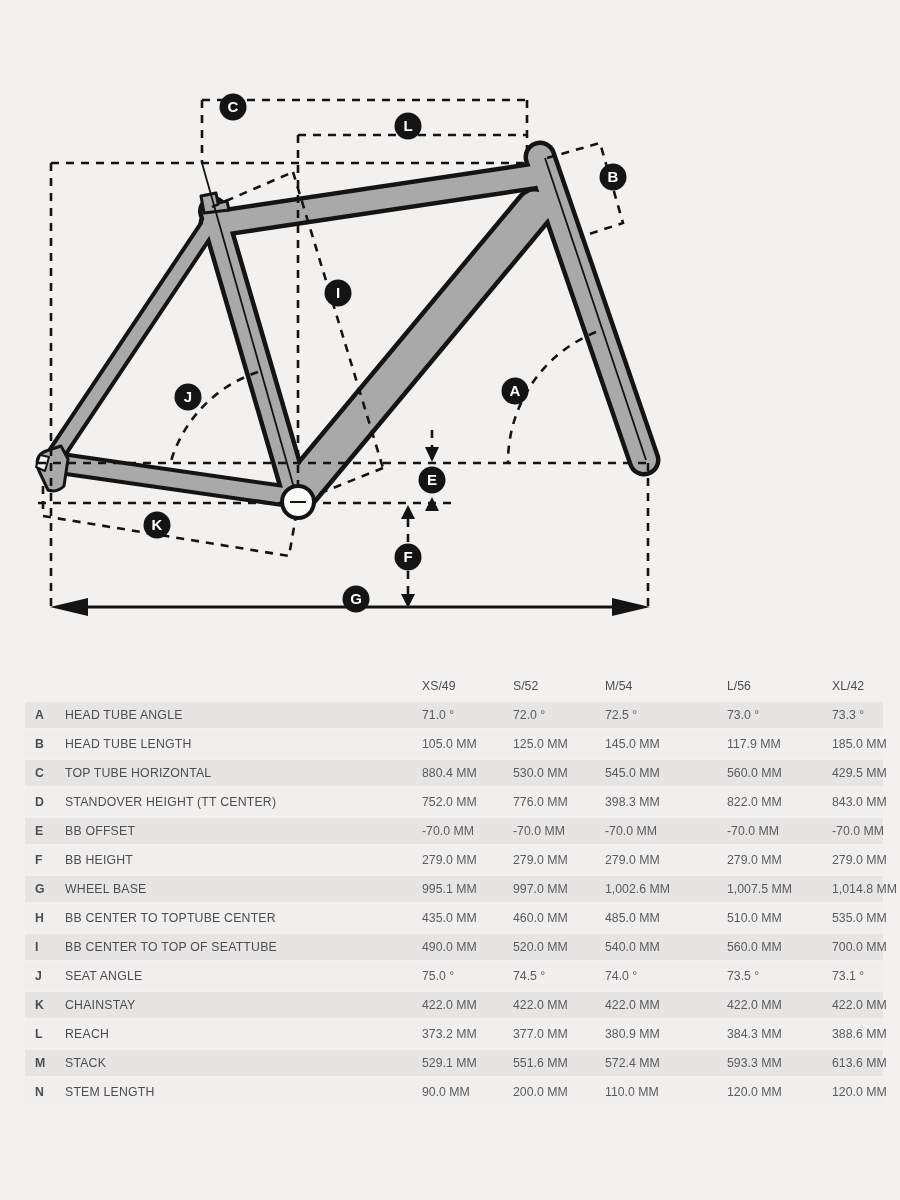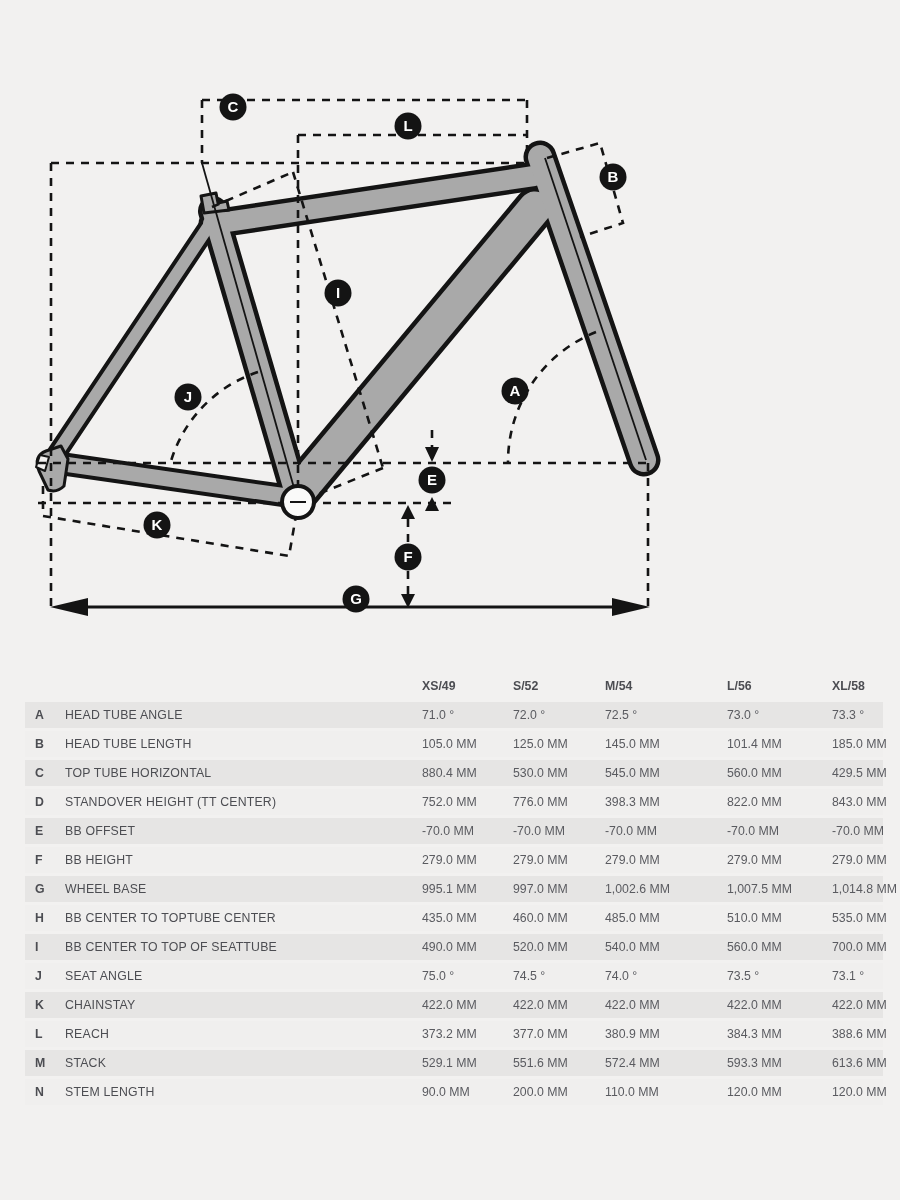--- a/index.html
+++ b/index.html
@@ -22,21 +22,21 @@
   #diagram{position:absolute;left:0;top:0;}
   #geo-table{
     position:absolute;left:25px;top:670px;width:858px;
     border-collapse:separate;border-spacing:0 3px;
     table-layout:fixed;
   }
   #geo-table td,#geo-table th{
     height:26px;vertical-align:middle;text-align:left;
     font-size:12.3px;white-space:nowrap;overflow:visible;
   }
-  #geo-table th{font-weight:bold;color:var(--txt-bold);background:transparent;}
+  #geo-table th{font-weight:normal;color:var(--txt-bold);background:transparent;}
   #geo-table tr.data-row td{background:var(--row-even);}
   #geo-table tr.data-row.odd td{background:var(--row-odd);}
   .col-letter{width:40px;padding-left:10px;font-weight:bold;color:var(--txt-bold);}
   .col-name{width:345px;font-weight:normal;color:var(--txt-bold);letter-spacing:.2px;}
   .col-v0{width:91px;padding-left:12px;}
   .col-v1{width:92px;padding-left:12px;}
   .col-v2{width:107px;padding-left:12px;}
   .col-v3{width:106px;padding-left:27px;}
   .col-v4{width:77px;padding-left:26px;}
   td.val{color:var(--txt-val);font-weight:normal;}
@@ -161,40 +161,40 @@
 
 <table id="geo-table">
   <thead>
     <tr id="header-row">
         <th class="col-letter"></th>
         <th class="col-name"></th>
         <th class="col-v0">XS/49</th>
         <th class="col-v1">S/52</th>
         <th class="col-v2">M/54</th>
         <th class="col-v3">L/56</th>
-        <th class="col-v4">XL/58</th>
+        <th class="col-v4">XL/42</th>
       </tr>
   </thead>
   <tbody id="table-body">
       <tr class="data-row odd">
         <td class="col-letter">A</td>
         <td class="col-name">HEAD TUBE ANGLE</td>
         <td class="val col-v0">71.0 °</td>
         <td class="val col-v1">72.0 °</td>
         <td class="val col-v2">72.5 °</td>
         <td class="val col-v3">73.0 °</td>
         <td class="val col-v4">73.3 °</td>
       </tr>
       <tr class="data-row">
         <td class="col-letter">B</td>
         <td class="col-name">HEAD TUBE LENGTH</td>
         <td class="val col-v0">105.0 MM</td>
         <td class="val col-v1">125.0 MM</td>
         <td class="val col-v2">145.0 MM</td>
-        <td class="val col-v3">101.4 MM</td>
+        <td class="val col-v3">117.9 MM</td>
         <td class="val col-v4">185.0 MM</td>
       </tr>
       <tr class="data-row odd">
         <td class="col-letter">C</td>
         <td class="col-name">TOP TUBE HORIZONTAL</td>
         <td class="val col-v0">880.4 MM</td>
         <td class="val col-v1">530.0 MM</td>
         <td class="val col-v2">545.0 MM</td>
         <td class="val col-v3">560.0 MM</td>
         <td class="val col-v4">429.5 MM</td>

